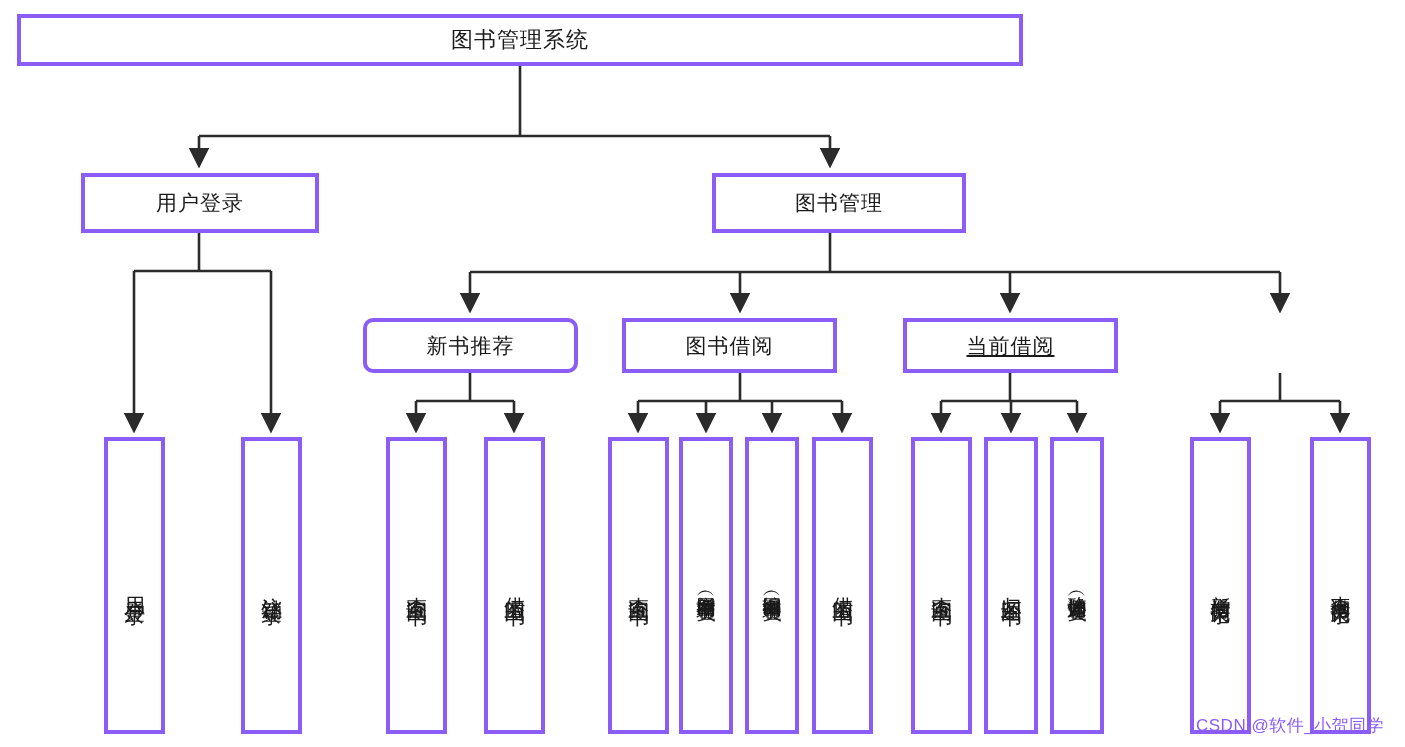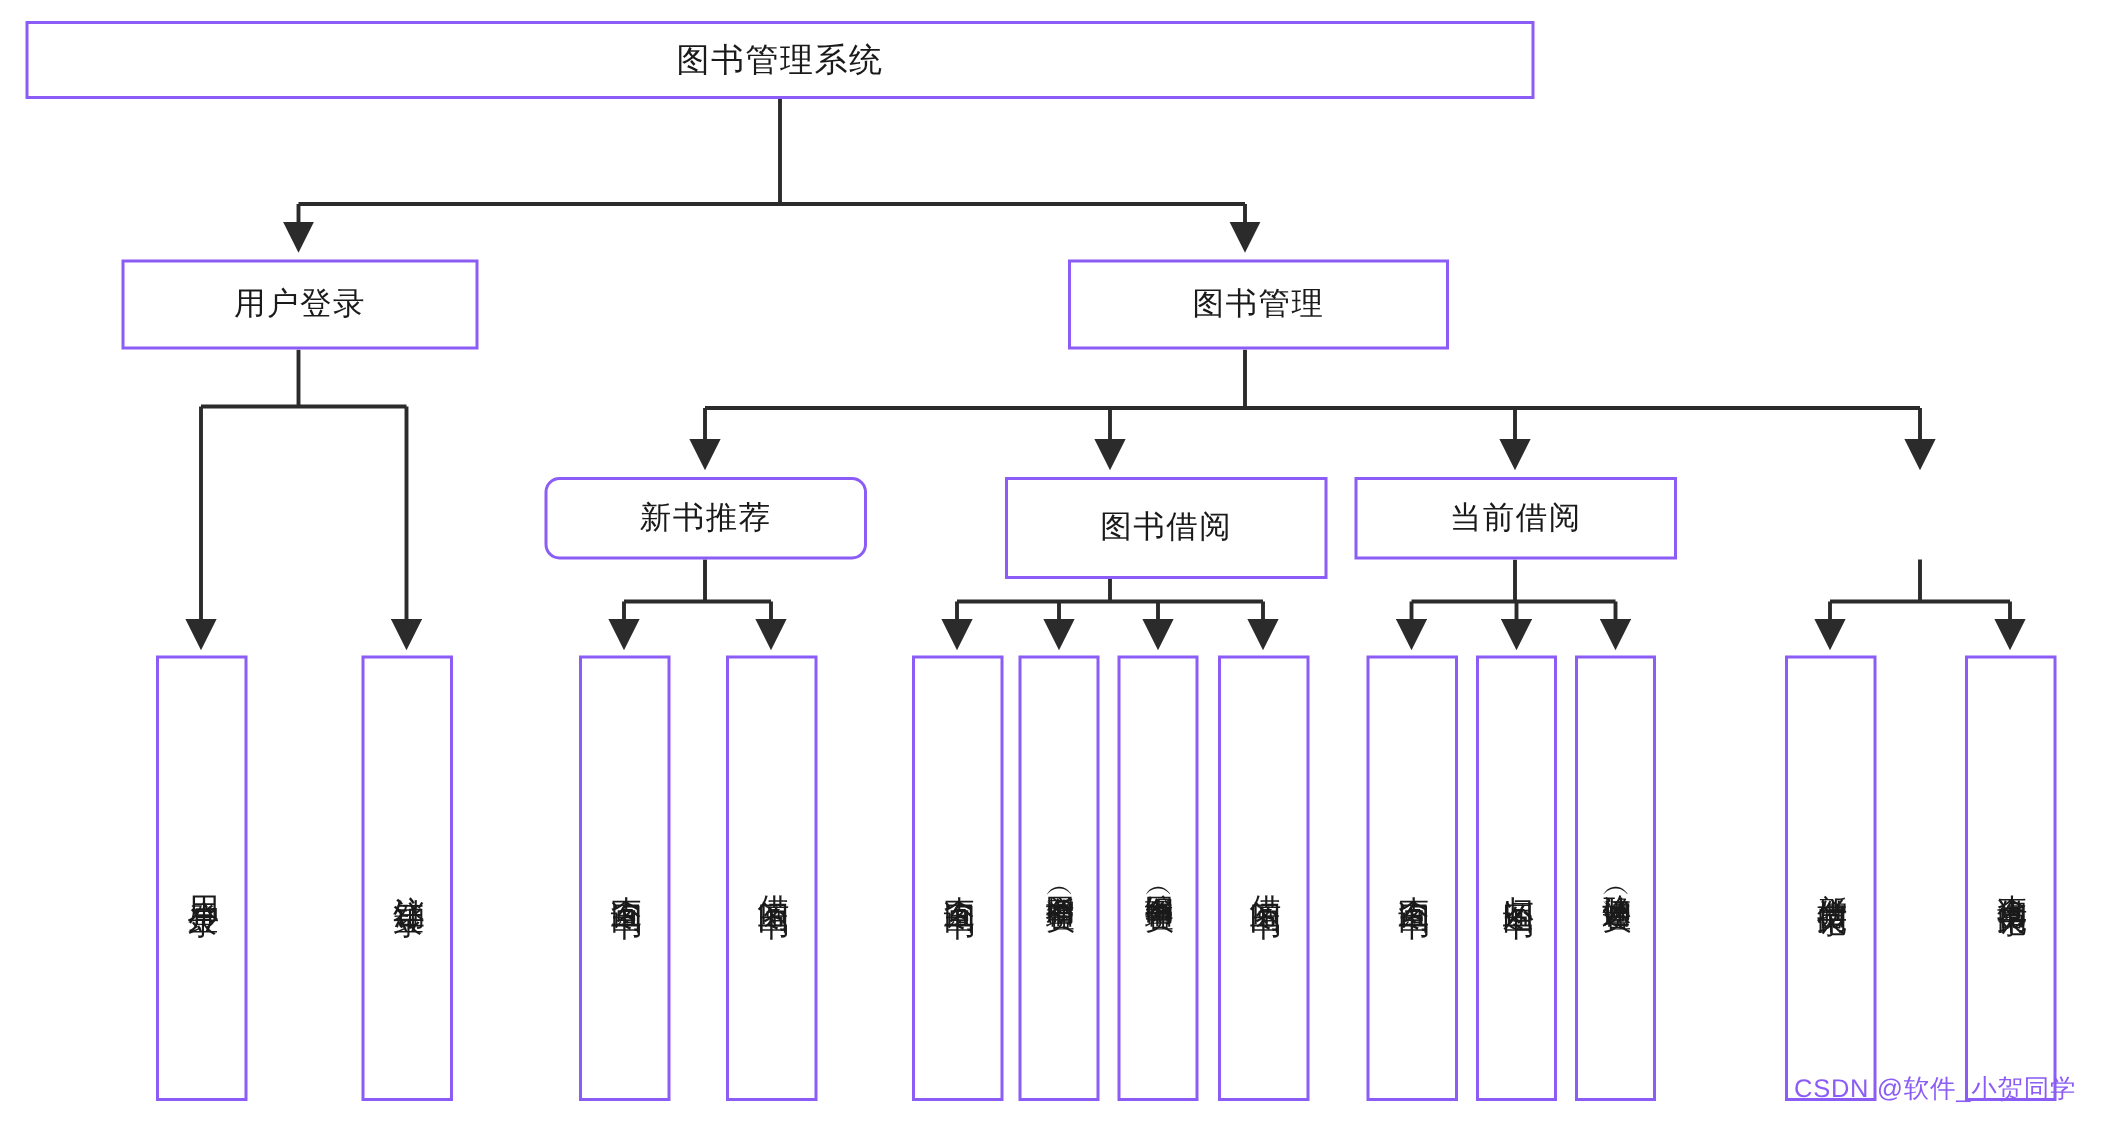--- a/index.html
+++ b/index.html
@@ -22,21 +22,21 @@
     position: absolute;
     left: 0;
     top: 0;
     width: 1405px;
     height: 747px;
     pointer-events: none;
   }
   .node {
     position: absolute;
     box-sizing: border-box;
-    border: 2px solid #8b5cf6;
+    border: 4px solid #8b5cf6;
     background: #ffffff;
     display: flex;
     align-items: center;
     justify-content: center;
     color: #1a1a1a;
   }
   .node-h {
     font-size: 21px;
     letter-spacing: 1px;
     line-height: 1.2;
@@ -133,24 +133,24 @@
   <div class="node node-h" style="left:81px; top:173px; width:238px; height:60px;">
     <span>用户登录</span>
   </div>
   <div class="node node-h" style="left:712px; top:173px; width:254px; height:60px;">
     <span>图书管理</span>
   </div>
 
   <div class="node node-h" style="left:363px; top:318px; width:215px; height:55px;border-radius:10px;">
     <span>新书推荐</span>
   </div>
-  <div class="node node-h" style="left:670px; top:318px; width:215px; height:68px;">
+  <div class="node node-h" style="left:622px; top:318px; width:215px; height:55px;">
     <span>图书借阅</span>
   </div>
-  <div class="node node-h" style="left:903px; top:318px; width:215px; height:55px;">
+  <div class="node node-h" style="left:903px; top:318px; width:215px; height:55px;text-decoration:underline;">
     <span>当前借阅</span>
   </div>
 
   <div class="node node-v" style="left:104px; top:437px; width:61px; height:297px;">
     <span class="vtext">用户登录</span>
   </div>
   <div class="node node-v" style="left:241px; top:437px; width:61px; height:297px;">
     <span class="vtext">注销登录</span>
   </div>
 

